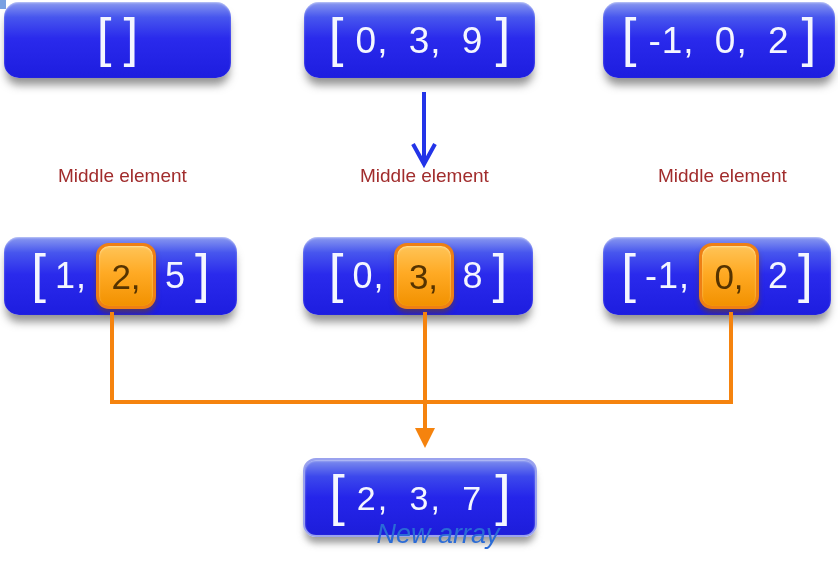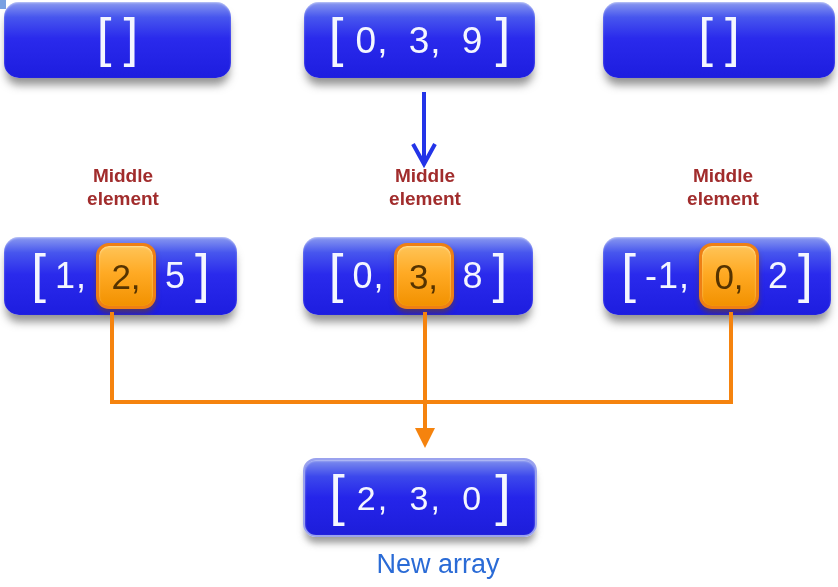--- a/index.html
+++ b/index.html
@@ -26,22 +26,22 @@
   
   .hl{
     display:inline-flex;align-items:center;justify-content:center;
     border-radius:13px;padding:7px 7px;min-width:40px;height:46px;
     background:linear-gradient(180deg,#ffc457 0%,#ffaa24 45%,#f29100 100%);
     border:3px solid #ee7f14;color:#553300;font-size:35px;line-height:1;
     box-shadow:0 4px 5px rgba(120,70,0,0.5), inset 0 1px 2px rgba(255,235,180,0.8);
   }
   
   .mlabel{
-    position:absolute;width:130px;text-align:center;color:#a12c2c;
-    font-weight:700;font-size:19px;line-height:1.2;
+    position:absolute;width:130px;text-align:left;color:#a12c2c;
+    font-weight:400;font-size:19px;line-height:1.2;
   }
   
   .oline{position:absolute;background:#f5830e;}
   .oarrowhead{
     position:absolute;width:0;height:0;
     border-left:10px solid transparent;border-right:10px solid transparent;
     border-top:20px solid #f5830e;
   }
   
   .bluearrow{position:absolute;}
@@ -74,20 +74,21 @@
   </div>
 
   <div class="bluebox" style="left:304px;top:2px;width:231px;height:76px;">
     <span class="br">[</span>
     <span class="vals">0, 3, 9</span>
     <span class="br">]</span>
   </div>
 
   <div class="bluebox" style="left:603px;top:2px;width:232px;height:76px;">
     <span class="br">[</span>
+    <span class="vals">-1, 0, 2</span>
     <span class="br">]</span>
   </div>
 
   <svg class="bluearrow" style="left:408px;top:92px;" width="32" height="78" viewBox="0 0 32 78">
     <line x1="16" y1="0" x2="16" y2="68" stroke="#2334e8" stroke-width="4"></line>
     <polyline points="5,52 16,72 27,52" fill="none" stroke="#2334e8" stroke-width="4" stroke-linejoin="miter"></polyline>
   </svg>
 
   <div class="mlabel" style="left:58px;top:165px;">Middle element</div>
   <div class="mlabel" style="left:360px;top:165px;">Middle element</div>
@@ -118,19 +119,19 @@
   </div>
 
   <div class="oline" style="left:110px;top:312px;width:4px;height:92px;"></div>
   <div class="oline" style="left:729px;top:312px;width:4px;height:92px;"></div>
   <div class="oline" style="left:110px;top:400px;width:623px;height:4px;"></div>
   <div class="oline" style="left:423px;top:312px;width:4px;height:118px;"></div>
   <div class="oarrowhead" style="left:415px;top:428px;"></div>
 
   <div class="resultbox" style="left:303px;top:458px;width:230px;height:75px;">
     <span class="br">[</span>
-    <span class="vals">2, 3, 0</span>
+    <span class="vals">2, 3, 7</span>
     <span class="br">]</span>
   </div>
 
-  <div class="caption" style="left:338px;top:550px;">New array</div>
+  <div class="caption" style="left:338px;top:520px;font-style:italic;">New array</div>
 
 </div>
 
 </body></html>

